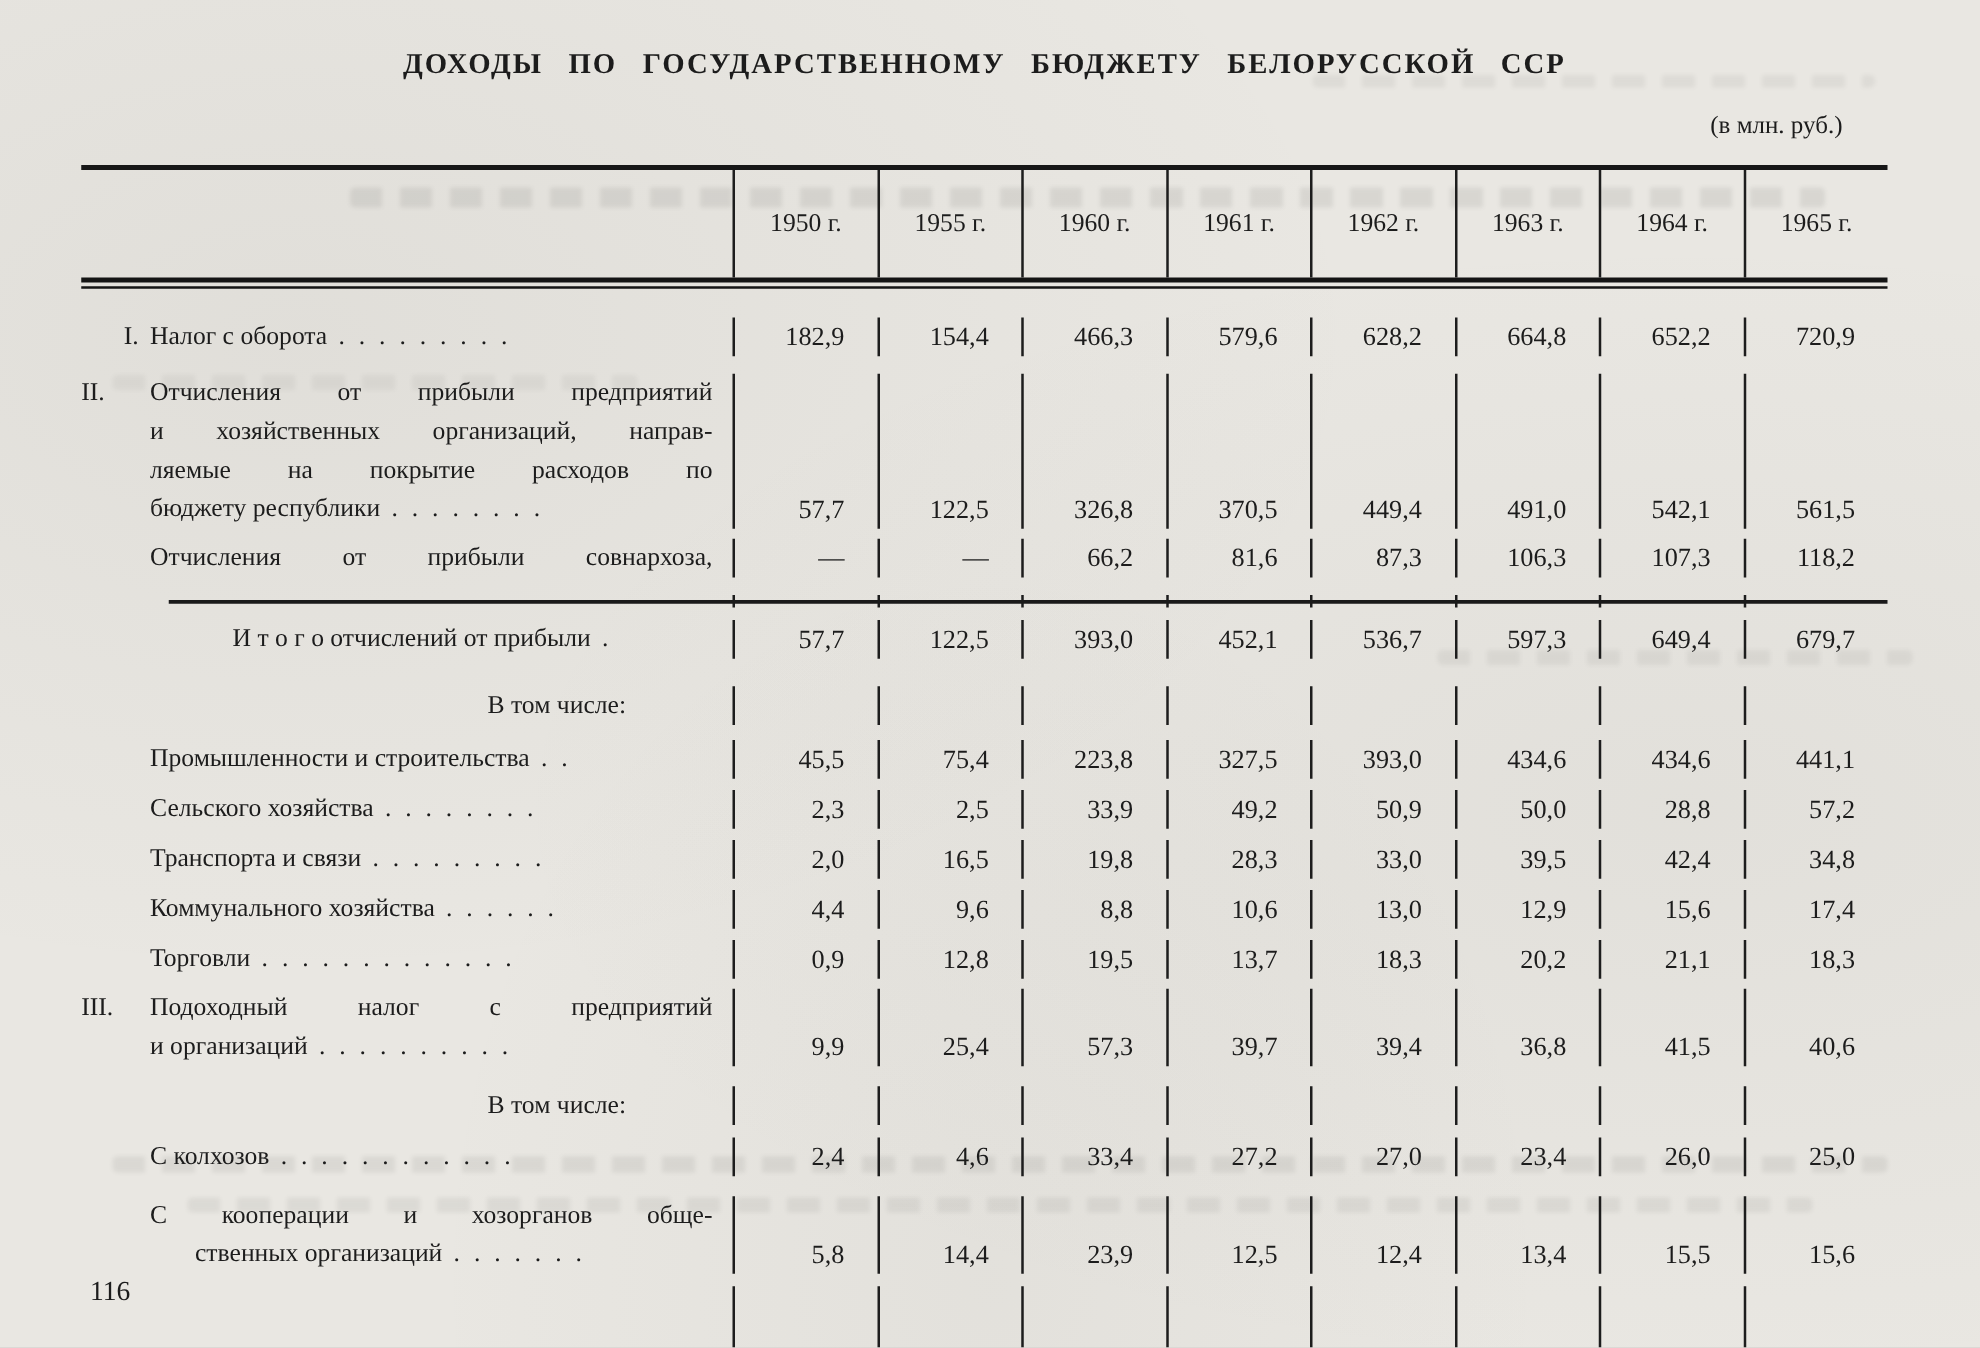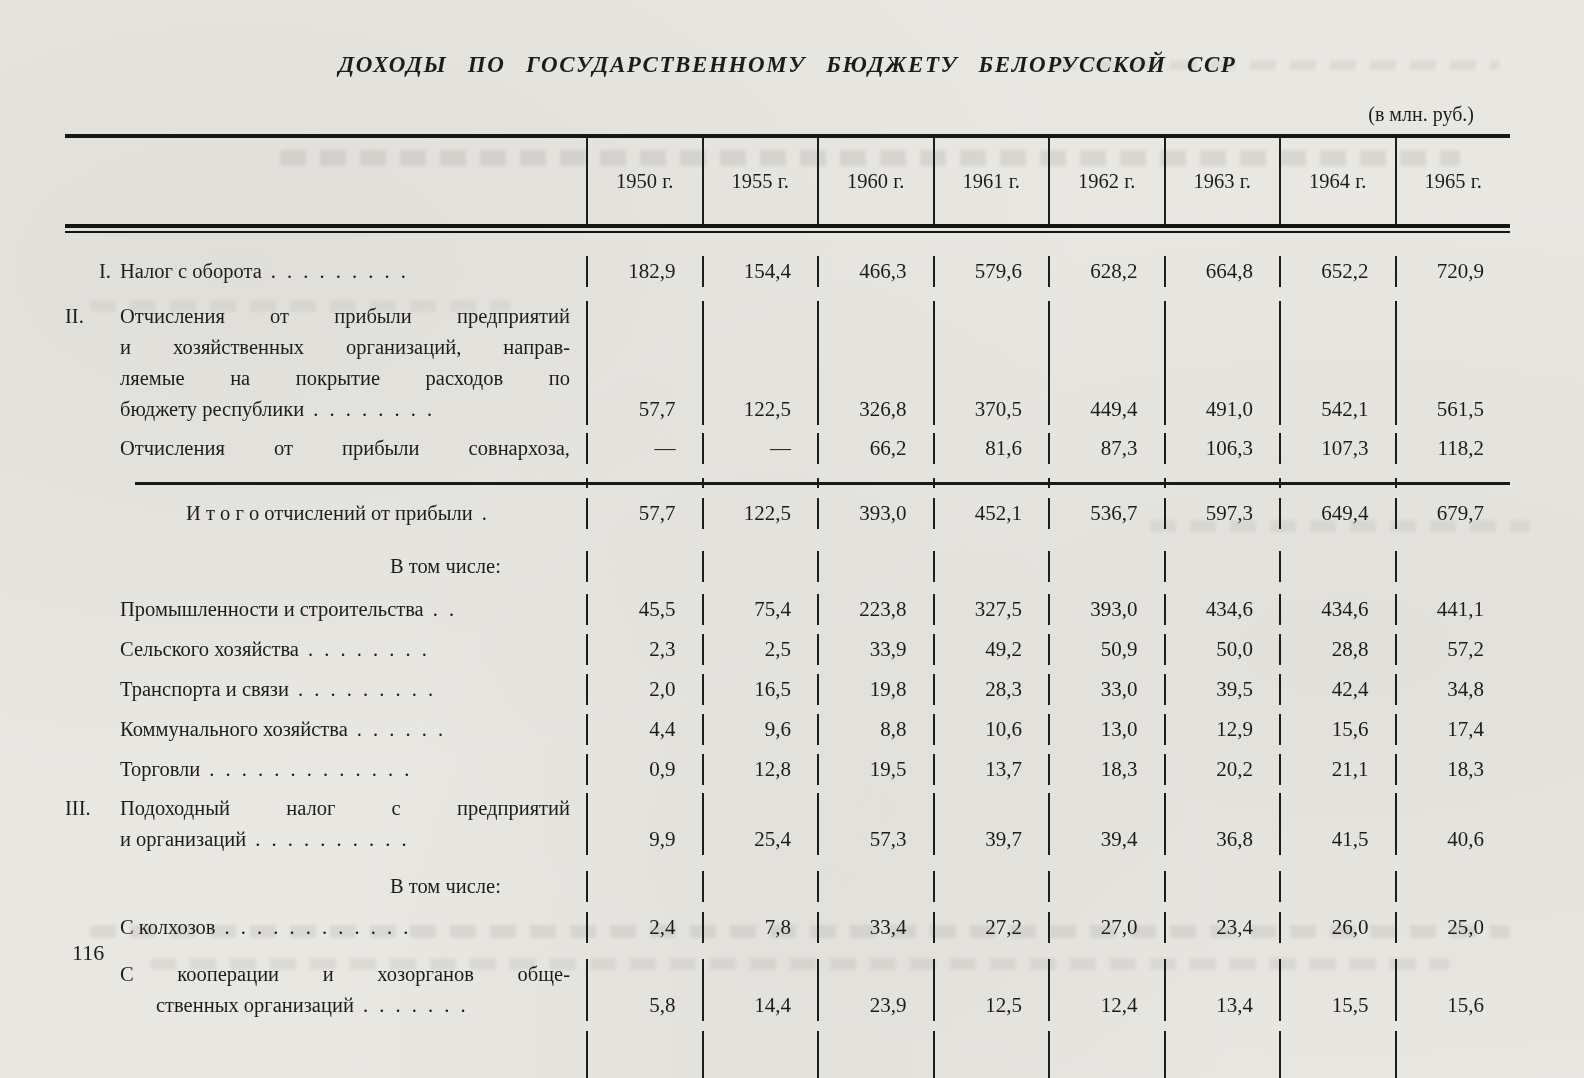--- a/index.html
+++ b/index.html
@@ -5,23 +5,23 @@
   html,body{margin:0;padding:0;background:#cfcdc9;}
   .page{position:relative;width:1584px;height:1078px;overflow:hidden;
     background:#e9e7e2;color:#1c1c1c;
     font-family:"Liberation Serif","DejaVu Serif",serif;}
   .page::before{content:"";position:absolute;inset:0;pointer-events:none;
     background:
       radial-gradient(ellipse at 15% 25%, rgba(110,108,100,.07), transparent 45%),
       radial-gradient(ellipse at 85% 60%, rgba(110,108,100,.06), transparent 50%),
       radial-gradient(ellipse at 50% 95%, rgba(110,108,100,.05), transparent 40%);}
   .sheet{position:absolute;left:65px;top:0;width:1445px;}
-  .title{margin-top:50px;text-align:center;font-weight:bold;font-size:23px;
-    letter-spacing:1.6px;word-spacing:13px;line-height:30px;font-style:italic;}
-  .unit{margin-top:22px;margin-bottom:8px;text-align:right;padding-right:36px;
+  .title{margin-top:36px;text-align:center;font-weight:bold;font-size:23px;
+    letter-spacing:1.6px;word-spacing:13px;line-height:30px;}
+  .unit{margin-top:22px;margin-bottom:20px;text-align:right;padding-right:36px;
     font-size:20px;line-height:24px;}
   .top-rule{height:4px;background:#171717;}
   .double-rule{height:10px;
     background:linear-gradient(#141414,#141414) 0 0/100% 4px no-repeat,
                linear-gradient(#141414,#141414) 0 7px/100% 2px no-repeat;}
   .grid-row{display:grid;grid-template-columns:521px repeat(8,1fr);}
   .vcell{border-left:2px solid #1d1d1d;}
   .hdr .vcell{display:flex;align-items:center;justify-content:center;
     font-size:20.5px;}
   .hdr{height:86px;}
@@ -32,21 +32,21 @@
     padding-right:9px;box-sizing:border-box;}
   .l-just{text-align:justify;text-align-last:justify;}
   .ind2{padding-left:36px;}
   .ind3{padding-left:66px;}
   .dots{padding-left:9px;letter-spacing:3px;white-space:nowrap;}
   .subhead .stub{padding-left:325px;}
   .rule-row{position:relative;height:10px;}
   .rule-row .hr{position:absolute;left:70px;right:0;top:4px;height:2.5px;
     background:#1a1a1a;}
   .spacer-row{height:60px;}
-  .pagenum{position:absolute;left:72px;top:940px;font-size:22px;}
+  .pagenum{position:absolute;left:72px;top:1020px;font-size:22px;}
   .ghost{position:absolute;pointer-events:none;filter:blur(1.6px);opacity:.10;
     background:repeating-linear-gradient(90deg,#4a4a46 0 26px,transparent 26px 40px);
     border-radius:4px;}
 </style>
 </head>
 <body>
 
 <div class="page">
 
   <div class="ghost" style="left:280px;top:150px;width:1180px;height:16px"></div>
@@ -239,21 +239,21 @@
           <div class="val vcell"></div>
           <div class="val vcell"></div>
           <div class="val vcell"></div>
           <div class="val vcell"></div>
         </div>
         <div class="grid-row" style="padding-top: 6px; padding-bottom: 12px;">
           <div class="stub">
             <div><span>С колхозов</span><span class="dots">. . . . . . . . . . . .</span></div>
           </div>
           <div class="val vcell">2,4</div>
-          <div class="val vcell">7,8</div>
+          <div class="val vcell">4,6</div>
           <div class="val vcell">33,4</div>
           <div class="val vcell">27,2</div>
           <div class="val vcell">27,0</div>
           <div class="val vcell">23,4</div>
           <div class="val vcell">26,0</div>
           <div class="val vcell">25,0</div>
         </div>
         <div class="grid-row" style="padding-top: 4px; padding-bottom: 10px;">
           <div class="stub">
             <div class="l-just"><span>С кооперации и хозорганов обще-</span></div>

